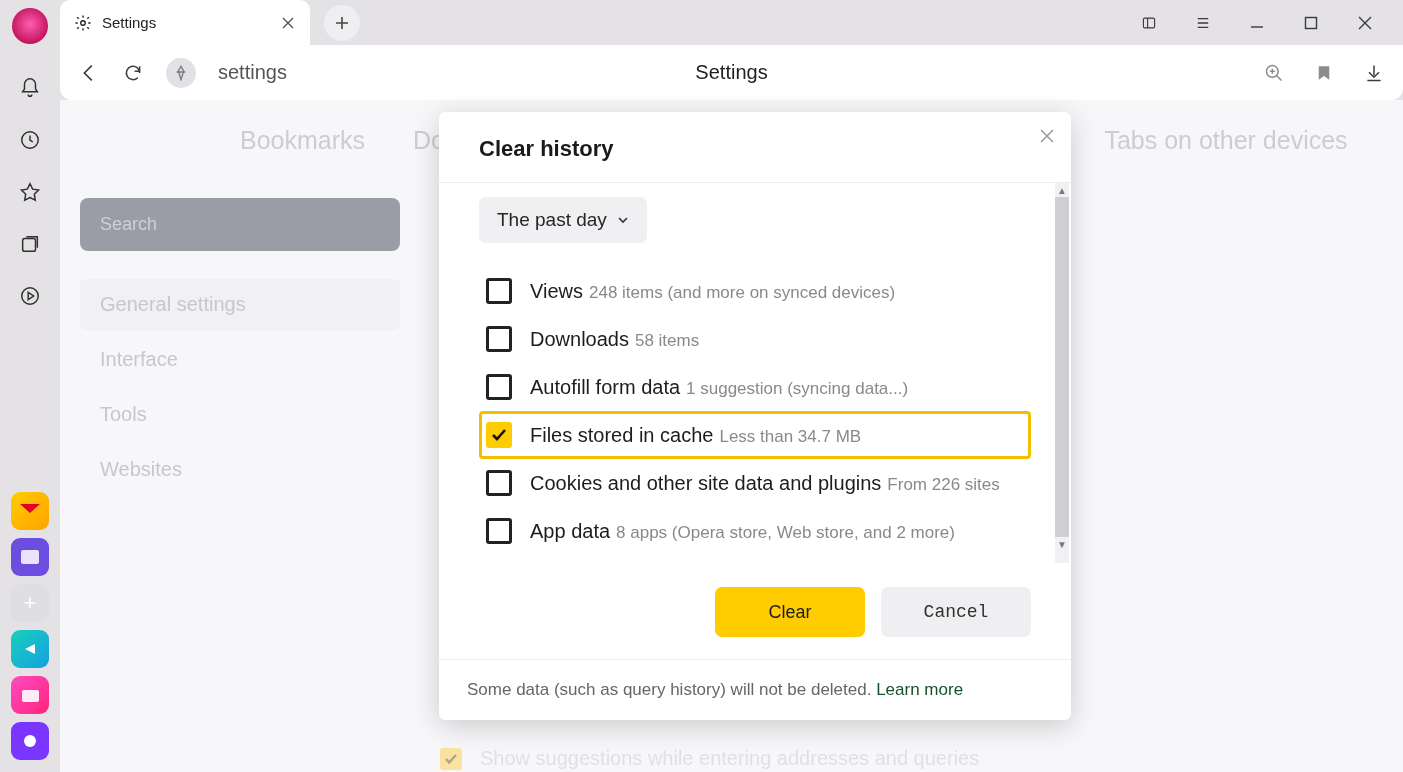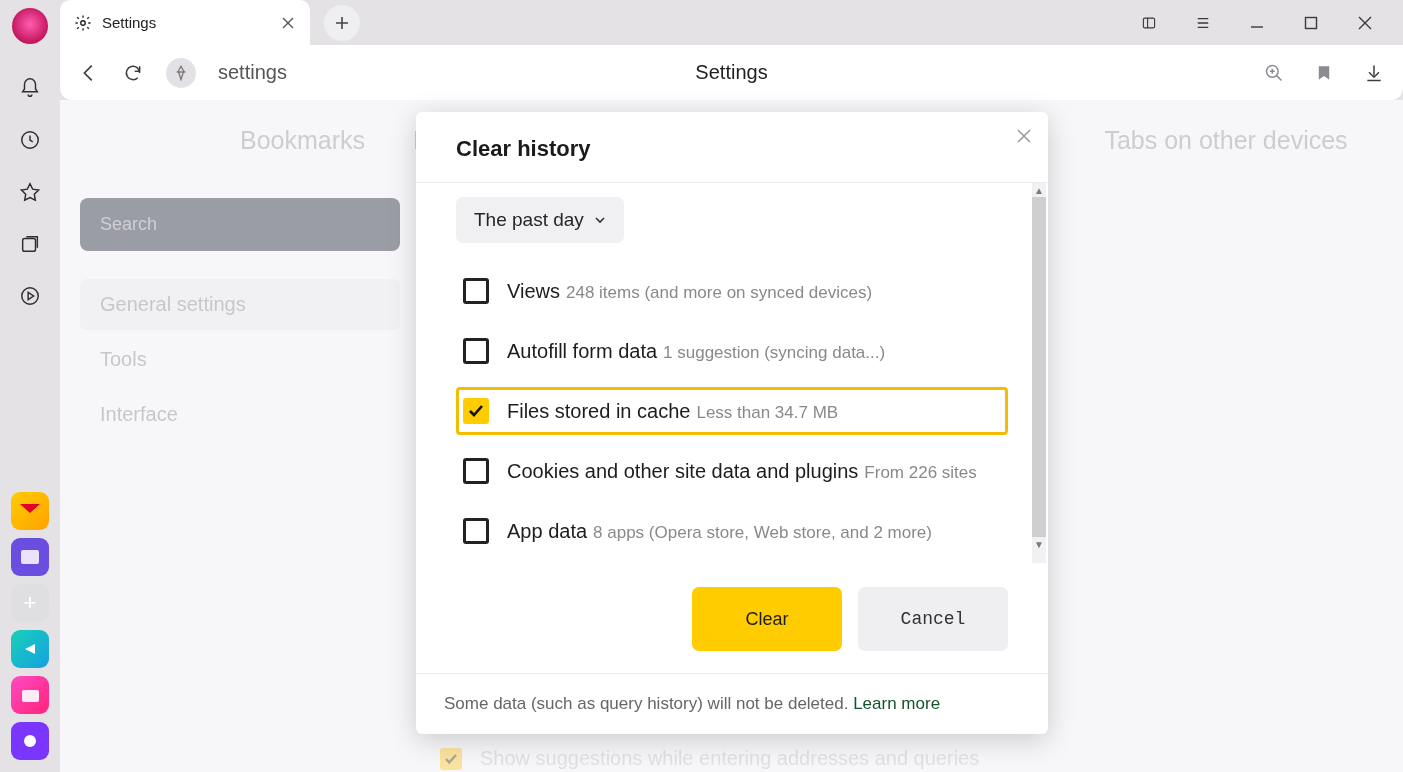--- a/index.html
+++ b/index.html
@@ -47,44 +47,44 @@
 .settings-sidebar .search { background:#0f172a; border-radius:8px; padding:16px 20px; font-size:18px; color:#9a979d; margin-bottom:28px; }
 .settings-sidebar .navitem { padding:14px 20px; font-size:20px; color:#817e85; border-radius:6px; margin-bottom:4px; }
 .settings-sidebar .navitem.active { background:#e8e7ea; }
 .bg-suggestion { position:absolute; left:380px; bottom:2px; display:flex; align-items:center; gap:18px; font-size:20px; color:#bfbcc2; }
 .bg-suggestion .cb { width:22px; height:22px; background:#ffc61a; border-radius:3px; display:flex; align-items:center; justify-content:center; }
 
 
 .overlay { position:absolute; left:60px; top:100px; right:0; bottom:0; background:rgba(247,246,248,0.6); }
 
 
-.dialog { position:absolute; left:416px; top:112px; width:632px; background:#fff; border-radius:6px; box-shadow:0 6px 28px rgba(0,0,0,0.18); display:flex; flex-direction:column; }
+.dialog { position:absolute; left:439px; top:112px; width:632px; background:#fff; border-radius:6px; box-shadow:0 6px 28px rgba(0,0,0,0.18); display:flex; flex-direction:column; }
 .dialog-header { padding:24px 40px 20px; border-bottom:1px solid #ececec; display:flex; align-items:center; }
 .dialog-title { font-size:22px; font-weight:600; color:#1a1a1a; }
 .dialog-close { position:absolute; right:14px; top:14px; width:20px; height:20px; color:#9c9aa0; display:flex; align-items:center; justify-content:center; }
 
 .dialog-body { padding:14px 40px 4px; position:relative; }
 .timerange { display:inline-flex; align-items:center; gap:10px; background:#f0eff1; padding:12px 18px; border-radius:7px; font-size:19px; color:#262626; margin-bottom:24px; }
 .timerange svg { width:12px; height:12px; }
 
-.opts { display:flex; flex-direction:column; gap:12px; }
+.opts { display:flex; flex-direction:column; gap:0; }
 .opt-row { display:flex; align-items:center; gap:18px; padding:8px 4px; border:3px solid transparent; border-radius:4px; }
 .opt-row.highlight { border-color:#f3bd00; }
 .cbx { width:26px; height:26px; border:3px solid #222; border-radius:3px; background:#fff; flex-shrink:0; display:flex; align-items:center; justify-content:center; }
 .cbx.checked { background:#ffcc00; border-color:#ffcc00; }
 .cbx.checked svg { width:18px; height:18px; stroke:#111; }
 .opt-label { font-size:20px; color:#1d1d1d; }
 .opt-detail { font-size:17px; color:#8a888d; margin-left:6px; }
 
 .dialog-scrollbar { position:absolute; right:2px; top:0; width:14px; height:380px; background:#f1f0f2; }
 .dialog-scrollbar .arrow { width:14px; height:14px; display:flex; align-items:center; justify-content:center; color:#7b797e; font-size:10px; }
 .dialog-scrollbar .thumb { width:14px; height:340px; background:#cfced1; }
 
 .dialog-actions { display:flex; justify-content:flex-end; gap:16px; padding:28px 40px 22px 40px; }
-.btn { min-width:150px; height:64px; border-radius:7px; display:flex; align-items:center; justify-content:center; font-size:18px; }
+.btn { min-width:150px; height:50px; border-radius:7px; display:flex; align-items:center; justify-content:center; font-size:18px; }
 .btn-primary { background:#ffcc00; color:#1e1e1e; }
 .btn-secondary { background:#efeef0; color:#323232;font-family:Liberation Mono, monospace; }
 
 .dialog-footer { border-top:1px solid #ececec; padding:20px 28px; font-size:17px; color:#666; }
 .dialog-footer .link { color:#14532d; }
 </style>
 </head>
 <body>
 
 <div class="left-panel">
@@ -237,22 +237,23 @@
 <div class="page">
   <div class="topnav">
     <span>Bookmarks</span>
     <span>Downlo</span>
     <span style="margin-left:560px">Tabs on other devices</span>
   </div>
   <div class="settings-body">
     <div class="settings-sidebar">
       <div class="search">Search</div>
       <div class="navitem active">General settings</div>
+      <div class="navitem">Interface</div>
       <div class="navitem">Tools</div>
-      <div class="navitem">Interface</div>
+      <div class="navitem">Websites</div>
     </div>
   </div>
   <div class="bg-suggestion">
     <div class="cb">
         <svg width="14" height="14" viewBox="0 0 14 14" stroke="#3a2b00" stroke-width="2.4" fill="none">
           <path d="M2 7l3.2 3.4L12 3"></path>
         </svg>
       </div>
     <span>Show suggestions while entering addresses and queries</span>
   </div>
@@ -281,20 +282,24 @@
       <span>The past day</span>
       <svg viewBox="0 0 12 12">
           <path d="M2 4l4 4 4-4" fill="none" stroke="#333" stroke-width="1.6"></path>
         </svg>
     </div>
 
     <div class="opts">
       <div class="opt-row">
         <div class="cbx"></div>
         <div><span class="opt-label">Views</span><span class="opt-detail">248 items (and more on synced devices)</span></div>
+      </div>
+      <div class="opt-row">
+        <div class="cbx"></div>
+        <div><span class="opt-label">Downloads</span><span class="opt-detail">58 items</span></div>
       </div>
       <div class="opt-row">
         <div class="cbx"></div>
         <div><span class="opt-label">Autofill form data</span><span class="opt-detail">1 suggestion (syncing data...)</span></div>
       </div>
       <div class="opt-row highlight">
         <div class="cbx checked">
             <svg viewBox="0 0 18 18" fill="none">
               <path d="M3 9l4 4 8-9" stroke="#111" stroke-width="2.6"></path>
             </svg>

